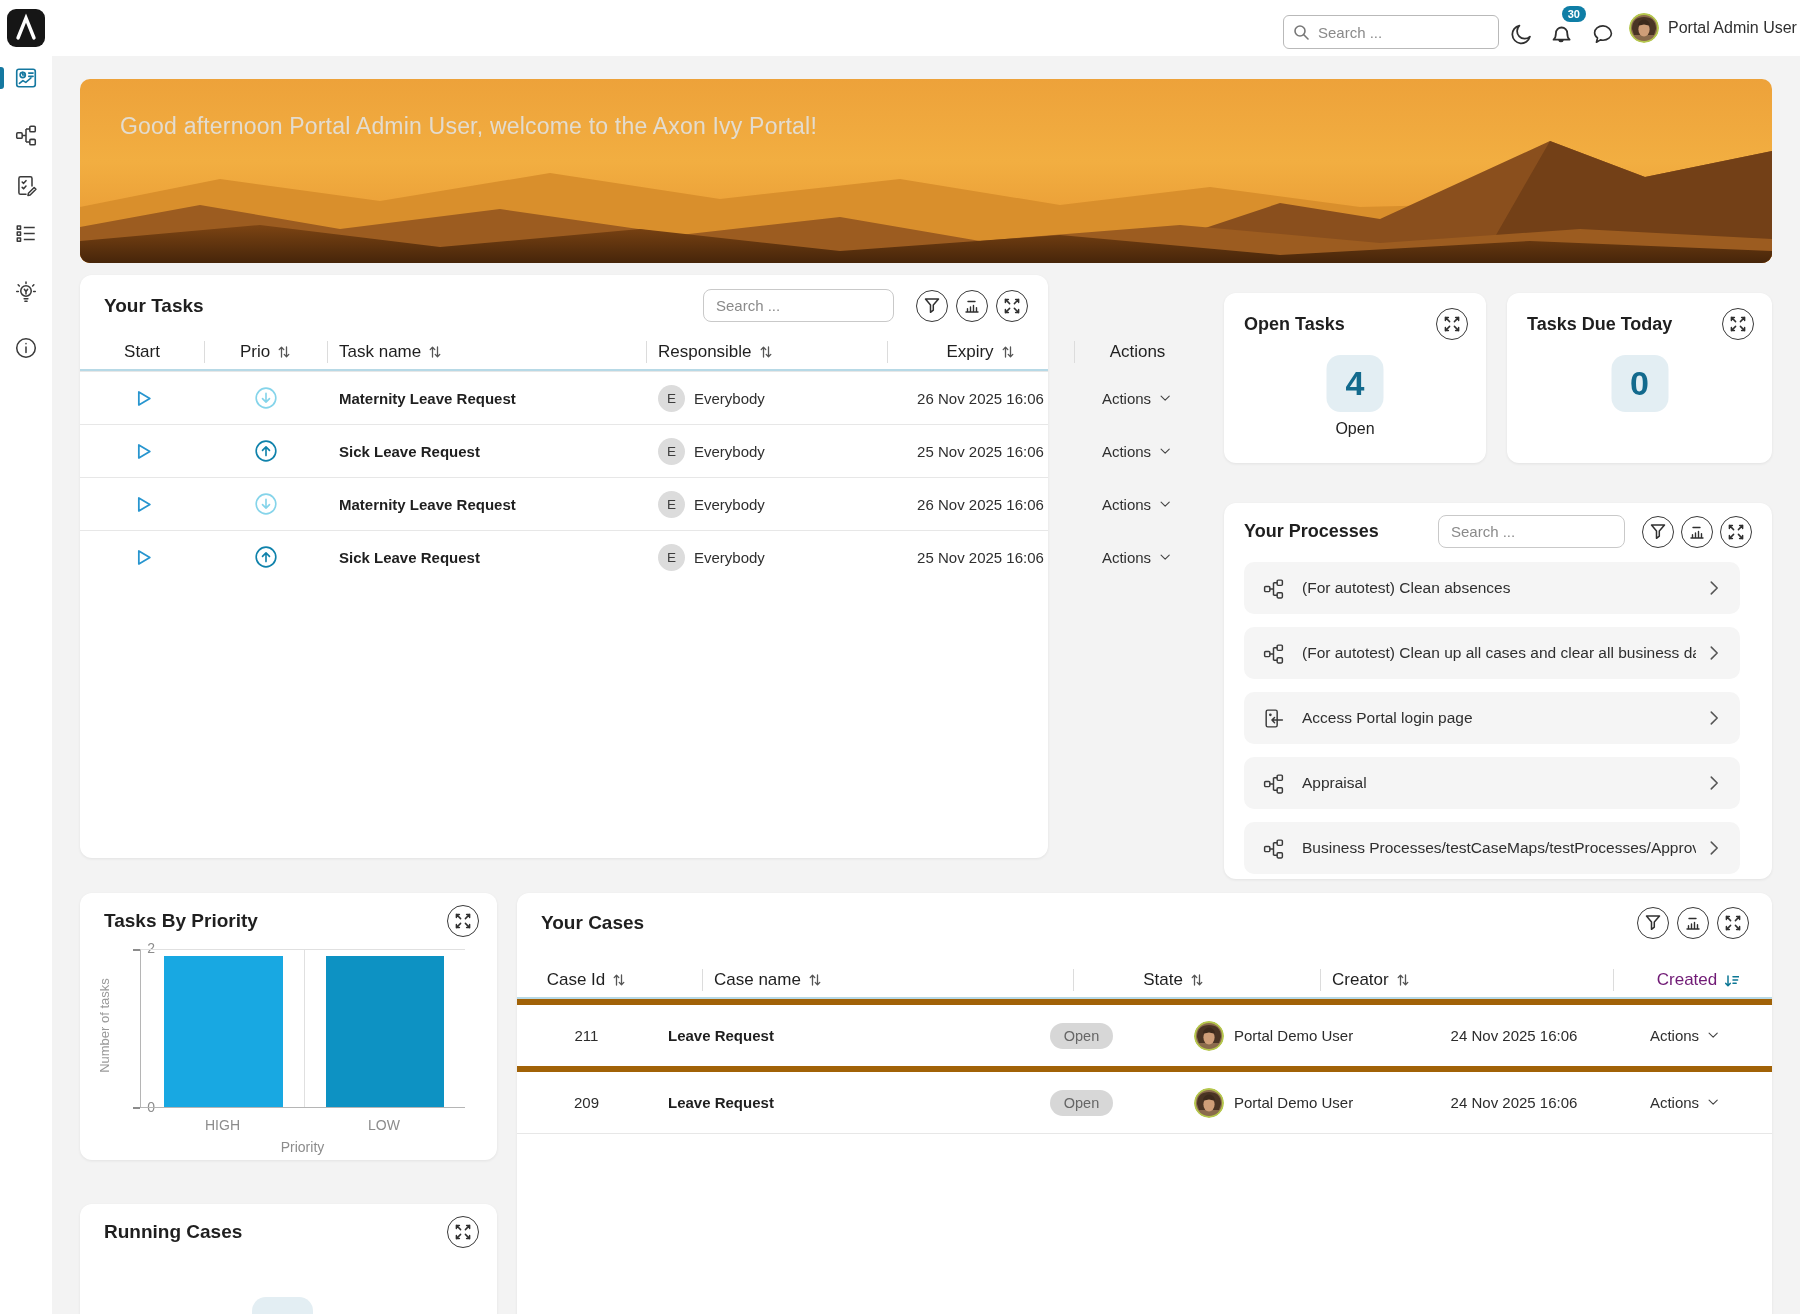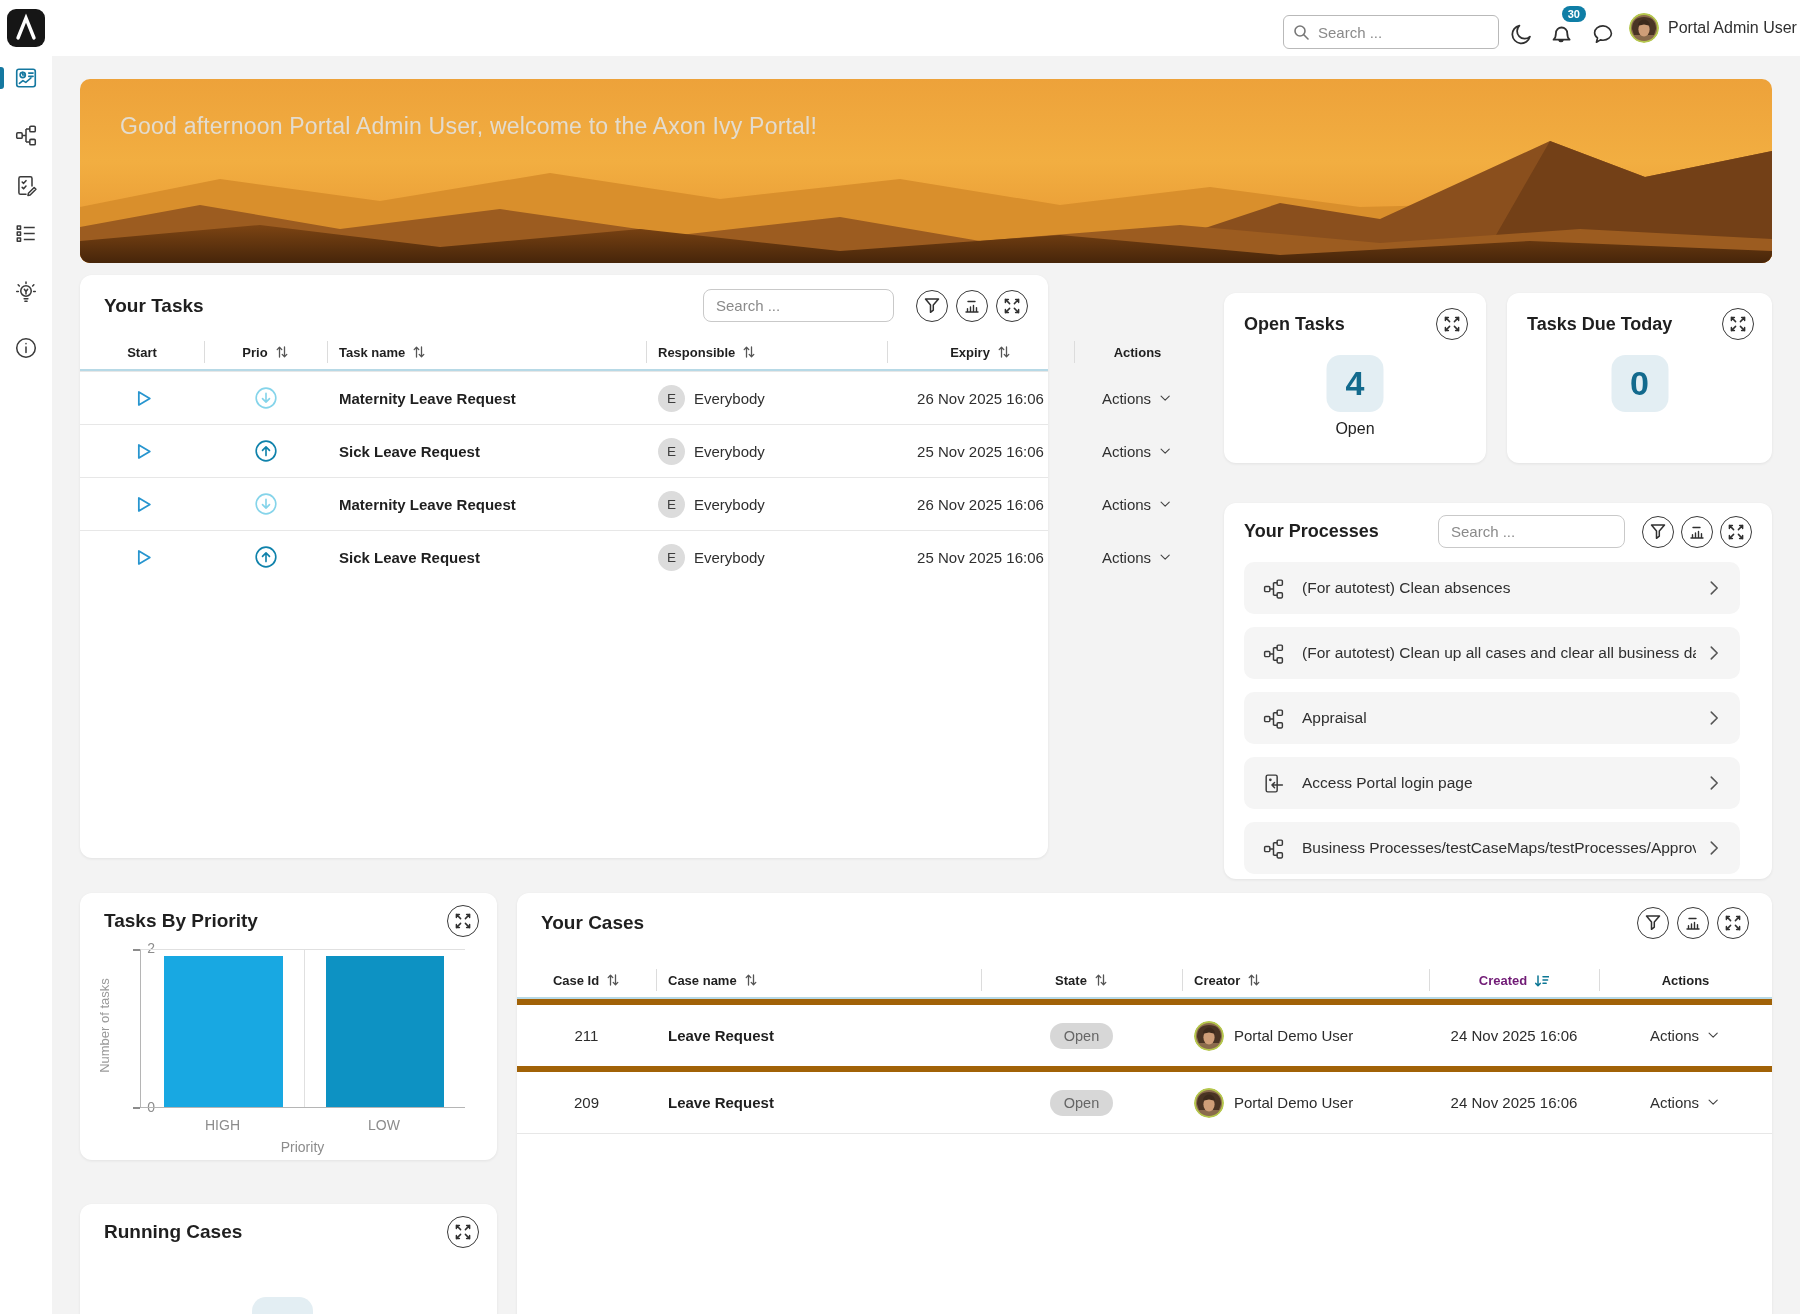--- a/index.html
+++ b/index.html
@@ -39,21 +39,21 @@
   .card-search { height:33px; border:1px solid #c9c9c9; border-radius:8px; padding:0 12px; font-size:15px; font-family:inherit; color:#333; }
   .card-search::placeholder { color:#8a8a8a; }
 
   
   #your-tasks { left:80px; top:275px; width:968px; height:583px; }
   #your-tasks .head { padding:14px 20px 0 24px; }
   #your-tasks .head .sp { flex:1; }
   #your-tasks .card-search { width:191px; margin-right:14px; }
   #your-tasks .circle-btn { margin-left:8px; }
   .tgrid { display:grid; grid-template-columns:124px 123px 319px 241px 187px 127px; align-items:center; }
-  .thead { margin-top:13px; height:34px; font-weight:bold; font-size:13px; color:#1f1f1f; }
+  .thead { margin-top:13px; height:34px; font-weight:normal; font-size:17px; color:#1f1f1f; }
   .th { position:relative; display:flex; align-items:center; justify-content:center; height:100%; }
   .th.left { justify-content:flex-start; padding-left:12px; }
   .th + .th::before { content:''; position:absolute; left:0; top:6px; bottom:6px; width:1px; background:#dcdcdc; }
   .sort-ic { margin-left:7px; }
   .teal-line { height:2px; background:#b7d9e6; }
   .trow { height:53px; border-top:1px solid #e7e7e7; cursor:pointer; }
   .trow:first-of-type { border-top:none; }
   .tc { display:flex; align-items:center; justify-content:center; height:100%; }
   .tc.left { justify-content:flex-start; padding-left:12px; }
   .taskname { font-weight:bold; color:#1f1f1f; }
@@ -97,21 +97,21 @@
   .xlab.high { left:83px; width:119px; } .xlab.low { left:245px; width:118px; }
   .xtitle { position:absolute; left:60px; width:325px; top:246px; text-align:center; font-size:14px; color:#8c8c8c; }
   .ytitle { position:absolute; left:-36px; top:125px; width:120px; transform:rotate(-90deg); font-size:13px; color:#9a9a9a; text-align:center; }
 
   
   #your-cases { left:517px; top:893px; width:1255px; height:470px; }
   #your-cases .head { padding:14px 23px 0 24px; }
   #your-cases .head .sp { flex:1; }
   #your-cases .circle-btn { margin-left:8px; }
   .cgrid { display:grid; grid-template-columns:139px 325px 201px 247px 170px 173px; align-items:center; }
-  #your-cases .thead { margin-top:24px; }
+  #your-cases .thead { margin-top:24px;gap:46px; }
   .crow { height:67px; border-top:6px solid #a16207; cursor:pointer; }
   .crow:first-of-type { border-top:none; }
   .crow-end { border-top:1px solid #e7e7e7; }
   .chip { background:#d7d7d7; color:#666; border-radius:14px; padding:5px 14px; font-size:14.5px; }
   .photo-avatar { width:30px; height:30px; border-radius:50%; overflow:hidden; margin-right:10px; flex:0 0 30px; }
   .th-created { color:#701a75; }
 
   
   #running-cases { left:80px; top:1204px; width:417px; height:160px; }
   #running-cases .head { padding:12px 18px 0 24px; justify-content:space-between; }
@@ -537,34 +537,34 @@
         </svg>
       <span class="plabel">(For autotest) Clean up all cases and clear all business data</span>
       <span class="chev">
           <svg width="20" height="20" viewBox="0 0 22 22">
             <use href="#i-chevright"></use>
           </svg>
         </span>
     </div>
     <div class="prow">
       <svg width="23" height="23" viewBox="0 0 22 22">
-          <use href="#i-process"></use>
-        </svg>
-      <span class="plabel">Appraisal</span>
+          <use href="#i-login"></use>
+        </svg>
+      <span class="plabel">Access Portal login page</span>
       <span class="chev">
           <svg width="20" height="20" viewBox="0 0 22 22">
             <use href="#i-chevright"></use>
           </svg>
         </span>
     </div>
     <div class="prow">
       <svg width="23" height="23" viewBox="0 0 22 22">
-          <use href="#i-login"></use>
-        </svg>
-      <span class="plabel">Access Portal login page</span>
+          <use href="#i-process"></use>
+        </svg>
+      <span class="plabel">Appraisal</span>
       <span class="chev">
           <svg width="20" height="20" viewBox="0 0 22 22">
             <use href="#i-chevright"></use>
           </svg>
         </span>
     </div>
     <div class="prow">
       <svg width="23" height="23" viewBox="0 0 22 22">
           <use href="#i-process"></use>
         </svg>

